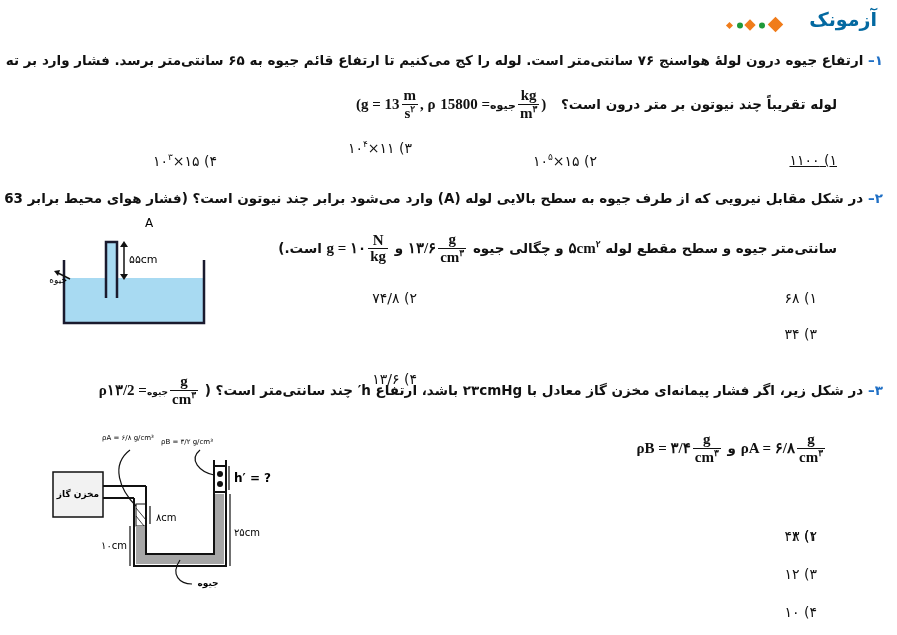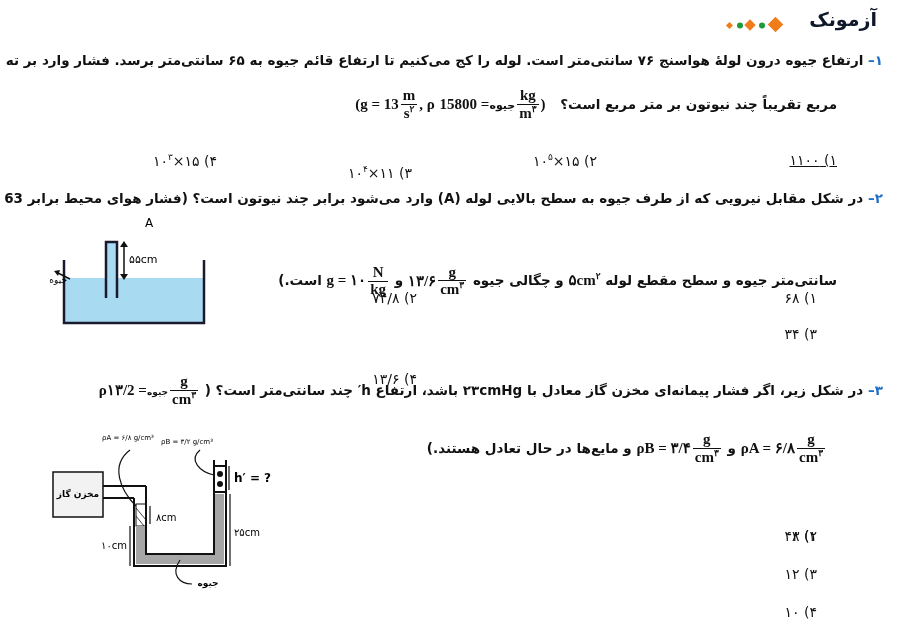--- a/index.html
+++ b/index.html
@@ -1,19 +1,19 @@
 <!DOCTYPE html>
 <html><head>
   <meta charset="utf-8">
   <style>
     html, body { margin: 0; padding: 0; background: #ffffff; }
     body { width: 897px; height: 635px; position: relative; overflow: hidden;
       font-family: "DejaVu Sans", "Liberation Sans", sans-serif; color: #111; }
     .abs { position: absolute; }
-    .header-title { right: 20px; top: 8px; font-weight: bold; font-size: 19px; color: #0f172a; direction: rtl; }
+    .header-title { right: 20px; top: 8px; font-weight: bold; font-size: 19px; color: #0369a1; direction: rtl; }
     .dots { position: absolute; left: 725px; top: 16px; width: 100px; height: 18px; }
     .q-line { font-weight: bold; font-size: 13.5px; white-space: nowrap; direction: rtl; text-align: right; }
     .qnum { color: #1f6fc5; font-weight: bold; }
     .opt { font-size: 14px; direction: rtl; white-space: nowrap; }
     .frac { display: inline-block; vertical-align: middle; text-align: center; font-family: "Liberation Serif", serif; font-weight: bold; font-size: 15px; line-height: 1.05; margin: 0 2px; }
     .frac .num { display: block; border-bottom: 1.5px solid #111; padding: 0 2px; }
     .frac .den { display: block; padding: 0 2px; }
     .serif { font-family: "Liberation Serif", serif; font-weight: bold; font-size: 15px; }
     sup { font-size: 9px; }
     svg text { font-family: "DejaVu Sans", sans-serif; }
@@ -28,42 +28,42 @@
   <rect x="21" y="5" width="8" height="8" fill="#f07c1a" transform="rotate(45 25 9)"></rect>
   <circle cx="37" cy="9.5" r="3" fill="#1e9a3a"></circle>
   <rect x="45" y="3" width="11" height="11" fill="#f07c1a" transform="rotate(45 50.5 8.5)"></rect>
 </svg>
 
 <div class="abs q-line" style="right:14px; top:52px; width:880px;">
   <span class="qnum">۱–</span>
   <span>ارتفاع جیوه درون لولهٔ هواسنج ۷۶ سانتی‌متر است. لوله را کج می‌کنیم تا ارتفاع قائم جیوه به ۶۵ سانتی‌متر برسد. فشار وارد بر ته بستهٔ</span>
 </div>
 <div class="abs q-line" style="right:60px; top:88px;">
-  <span>مربع تقریباً چند نیوتون بر متر مربع است؟</span>
+  <span>لوله تقریباً چند نیوتون بر متر درون است؟</span>
   <span style="direction:ltr; unicode-bidi:isolate; display:inline-block; margin-right:10px;">
     <span class="serif">(g = 13</span><span class="frac"><span class="num">m</span><span class="den"><span>s</span><sup>۲</sup></span></span><span class="serif">, ρ</span>
     <span style="font-size:11px;">جیوه</span><span class="serif">= 15800</span><span class="frac"><span class="num">kg</span><span class="den"><span>m</span><sup>۳</sup></span></span><span class="serif">)</span>
   </span>
 </div>
 <div class="abs opt" style="right:60px; top:152px;text-decoration:underline;"><span>۱)</span> <span>۱۱۰۰</span></div>
 <div class="abs opt" style="right:300px; top:152px;"><span>۲)</span> <span>۱۵×۱۰</span><sup>۵</sup></div>
-<div class="abs opt" style="right:485px; top:164px;text-align:center;"><span>۳)</span> <span>۱۱×۱۰</span><sup>۴</sup></div>
+<div class="abs opt" style="right:485px; top:139px;text-align:center;"><span>۳)</span> <span>۱۱×۱۰</span><sup>۴</sup></div>
 <div class="abs opt" style="right:680px; top:152px;"><span>۴)</span> <span>۱۵×۱۰</span><sup>۳</sup></div>
 
 <div class="abs q-line" style="right:14px; top:190px; width:880px;">
   <span class="qnum">۲–</span>
   <span>در شکل مقابل نیرویی که از طرف جیوه به سطح بالایی لوله (A) وارد می‌شود برابر چند نیوتون است؟ (فشار هوای محیط برابر 63</span>
 </div>
 <div class="abs q-line" style="right:60px; top:232px;">
   <span>سانتی‌متر جیوه و سطح مقطع لوله</span>
   <span class="serif" style="direction:ltr; unicode-bidi:isolate;"><span>۵cm</span><sup>۲</sup></span>
   <span>و چگالی جیوه</span>
   <span style="direction:ltr; unicode-bidi:isolate; display:inline-block;"><span class="serif">۱۳/۶</span><span class="frac"><span class="num">g</span><span class="den"><span>cm</span><sup>۳</sup></span></span></span>
   <span>و</span>
-  <span style="direction:ltr; unicode-bidi:isolate; display:inline-block;margin-top:33px;"><span class="serif">g = ۱۰</span><span class="frac"><span class="num">N</span><span class="den">kg</span></span></span>
+  <span style="direction:ltr; unicode-bidi:isolate; display:inline-block;"><span class="serif">g = ۱۰</span><span class="frac"><span class="num">N</span><span class="den">kg</span></span></span>
   <span>است.)</span>
 </div>
 
 <svg class="abs" style="left:40px; top:215px;" width="180" height="120">
   <rect x="24" y="63" width="140" height="45" fill="#a8daf2"></rect>
   <rect x="66" y="27" width="11" height="56" fill="#a8daf2"></rect>
   <polyline points="24,45 24,108 164,108 164,45" fill="none" stroke="#1a1a2e" stroke-width="2.5"></polyline>
   <polyline points="66,83 66,27 77,27 77,83" fill="none" stroke="#1a1a2e" stroke-width="2.5"></polyline>
   <text x="109" y="12" font-size="12" font-family="Liberation Serif, serif" text-anchor="middle">A</text>
   <line x1="84" y1="29" x2="84" y2="62" stroke="#111" stroke-width="1.5"></line>
@@ -82,21 +82,20 @@
 
 <div class="abs q-line" style="right:14px; top:374px; width:880px;">
   <span class="qnum">۳–</span>
   <span>در شکل زیر، اگر فشار پیمانه‌ای مخزن گاز معادل با ۲۳cmHg باشد، ارتفاع h′ چند سانتی‌متر است؟ (</span>
   <span style="direction:ltr; unicode-bidi:isolate; display:inline-block;"><span class="serif">ρ</span><span style="font-size:9px;">جیوه</span><span class="serif">= ۱۳/2</span><span class="frac"><span class="num">g</span><span class="den"><span>cm</span><sup>۳</sup></span></span></span>
 </div>
 <div class="abs q-line" style="right:70px; top:432px;">
   <span style="direction:ltr; unicode-bidi:isolate; display:inline-block;"><span class="serif">ρA = ۶/۸</span><span class="frac"><span class="num">g</span><span class="den"><span>cm</span><sup>۳</sup></span></span></span>
   <span>و</span>
   <span style="direction:ltr; unicode-bidi:isolate; display:inline-block;"><span class="serif">ρB = ۳/۴</span><span class="frac"><span class="num">g</span><span class="den"><span>cm</span><sup>۳</sup></span></span></span>
-  <span>و مایع‌ها در حال تعادل هستند.)</span>
 </div>
 
 <svg class="abs" style="left:40px; top:420px;" width="240" height="175">
   <rect x="13" y="52" width="50" height="45" fill="#f2f2f2" stroke="#111" stroke-width="1.5"></rect>
   <text x="38" y="77" font-size="9" text-anchor="middle" font-weight="bold">مخزن گاز</text>
   <line x1="63" y1="66" x2="106" y2="66" stroke="#111" stroke-width="2"></line>
   <line x1="63" y1="78" x2="94" y2="78" stroke="#111" stroke-width="2"></line>
   <rect x="96" y="84" width="10" height="22" fill="#fff" stroke="#111" stroke-width="1"></rect>
   <line x1="96" y1="88" x2="106" y2="100" stroke="#111" stroke-width="0.8"></line>
   <line x1="96" y1="96" x2="104" y2="106" stroke="#111" stroke-width="0.8"></line>

